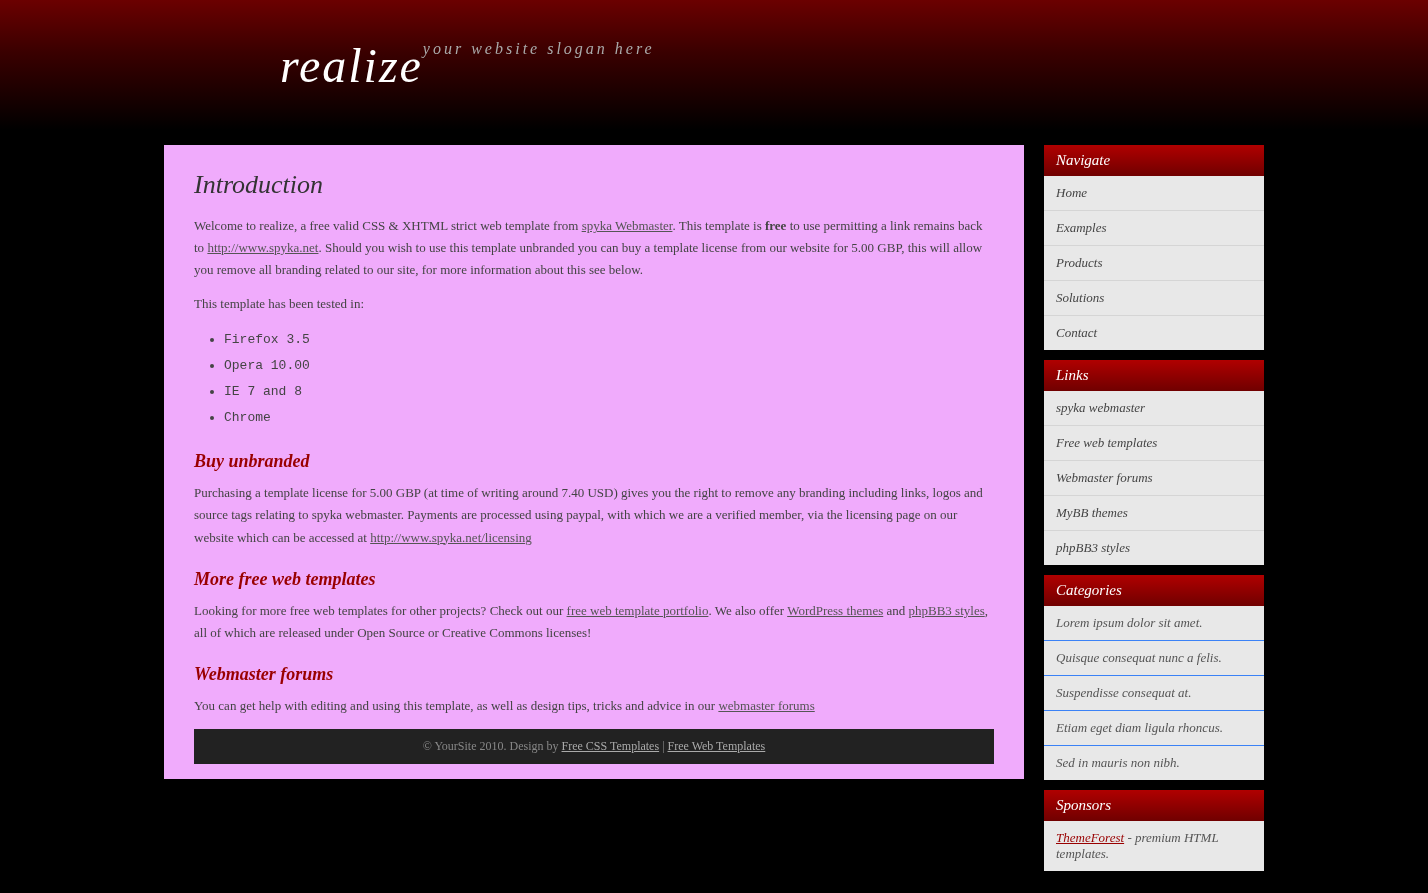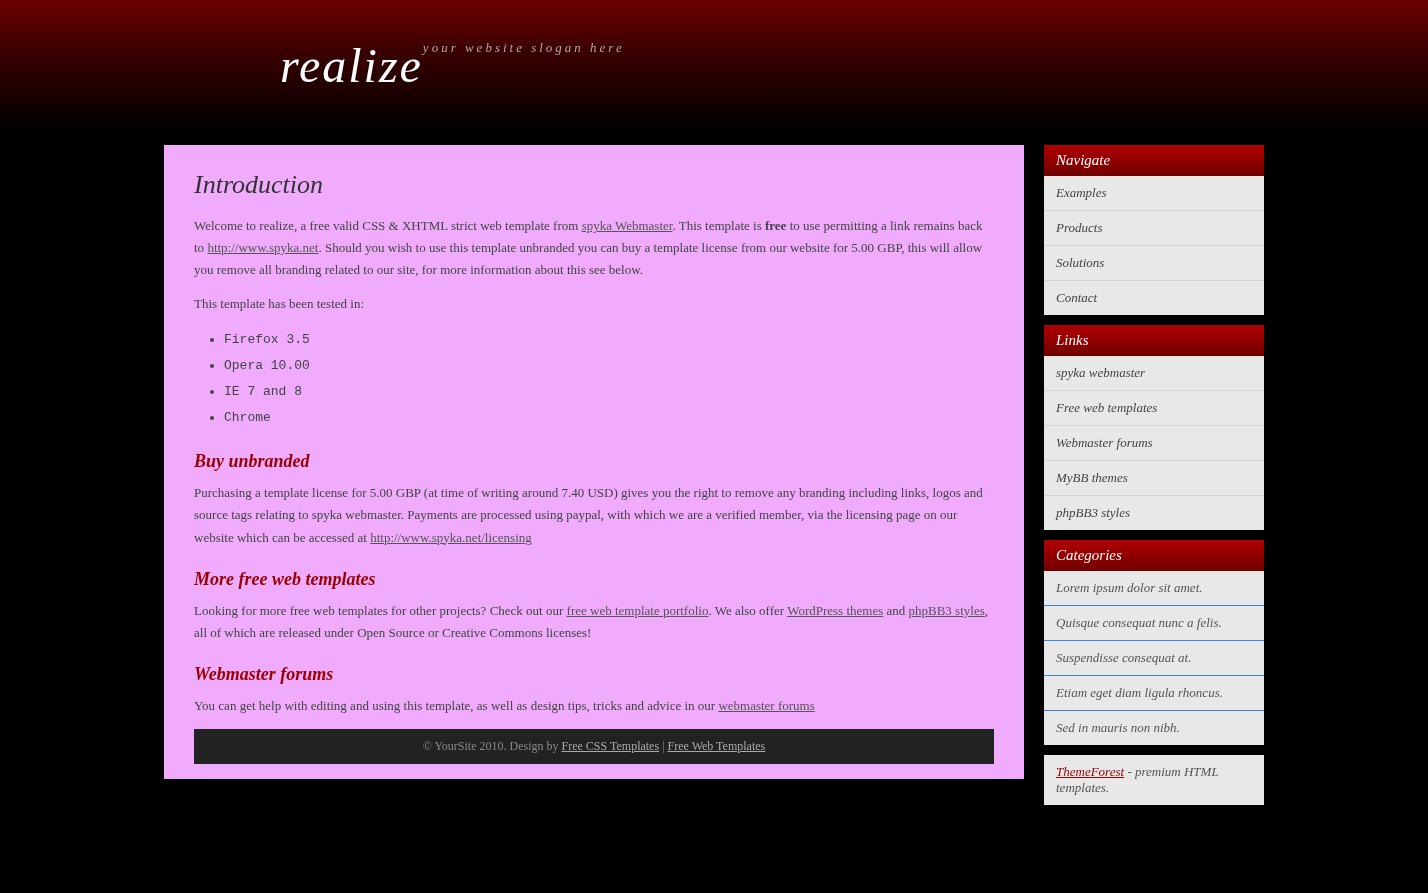--- a/index.html
+++ b/index.html
@@ -30,21 +30,21 @@
       font-family: Georgia, serif;
       font-size: 48px;
       font-style: italic;
       font-weight: normal;
       color: #fff;
       letter-spacing: 2px;
     }
 
     #site-slogan {
       font-family: Georgia, serif;
-      font-size: 13px;
+      font-size: 16px;
       font-style: italic;
       color: #aaa;
       letter-spacing: 3px;
       margin-top: 2px;
     }
 
     
     #wrapper {
       max-width: 1100px;
       margin: 0 auto;
@@ -250,20 +250,21 @@
     <div id="footer">
       <span>© YourSite 2010. Design by </span><a href="#">Free CSS Templates</a><span> | </span><a href="#">Free Web Templates</a>
     </div>
 
   </div>
 
   <div id="sidebar">
 
     <div class="sidebar-box">
       <div class="sidebar-box-header">Navigate</div>
+      <a class="sidebar-nav-item" href="#">Home</a>
       <a class="sidebar-nav-item" href="#">Examples</a>
       <a class="sidebar-nav-item" href="#">Products</a>
       <a class="sidebar-nav-item" href="#">Solutions</a>
       <a class="sidebar-nav-item" href="#">Contact</a>
     </div>
 
     <div class="sidebar-box">
       <div class="sidebar-box-header">Links</div>
       <a class="sidebar-links-item" href="#">spyka webmaster</a>
       <a class="sidebar-links-item" href="#">Free web templates</a>
@@ -275,18 +276,19 @@
     <div class="sidebar-box">
       <div class="sidebar-box-header">Categories</div>
       <div class="sidebar-cat-item">Lorem ipsum dolor sit amet.</div>
       <div class="sidebar-cat-item">Quisque consequat nunc a felis.</div>
       <div class="sidebar-cat-item">Suspendisse consequat at.</div>
       <div class="sidebar-cat-item">Etiam eget diam ligula rhoncus.</div>
       <div class="sidebar-cat-item">Sed in mauris non nibh.</div>
     </div>
 
     <div class="sidebar-box">
+      <div class="sidebar-box-header">Sponsors</div>
       <div class="sidebar-cat-item"><a href="#" style="color:#900; text-decoration:underline;">ThemeForest</a> - premium HTML templates.</div>
     </div>
 
   </div>
 
 </div>
 
 </body></html>

